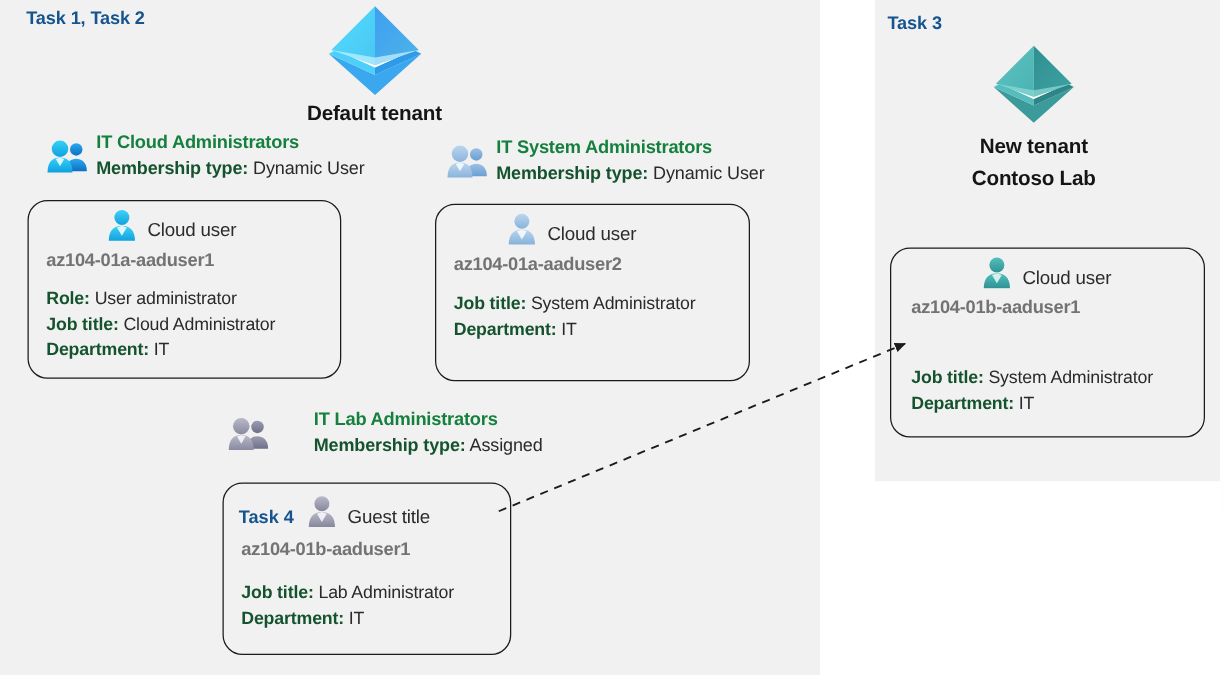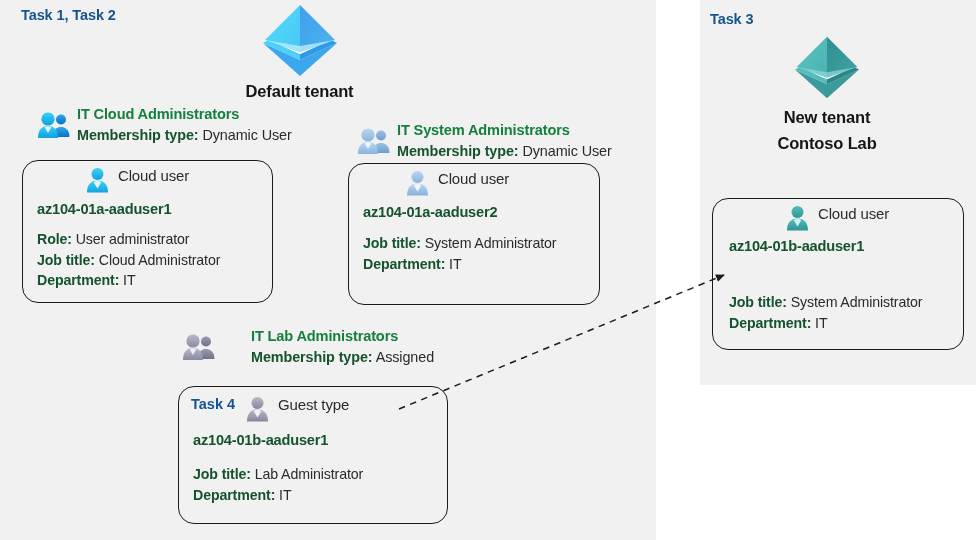--- a/index.html
+++ b/index.html
@@ -70,21 +70,21 @@
   .tenant-icon { display: block; margin: 0 auto; }
 
   
   .group {
     position: absolute;
     display: flex;
     align-items: flex-start;
     white-space: nowrap;
   }
   #group-cloud  { left: 37px;  top: 104px; }
-  #group-system { left: 357px; top: 108px; margin-top: 12px; }
+  #group-system { left: 357px; top: 108px; }
   #group-lab    { left: 182px; top: 326px; gap: 29px; }
 
   .group-icon { flex: 0 0 auto; margin-top: 7px; }
   .group-text { margin-left: 6px; }
   .group-name {
     font-weight: bold;
     font-size: 14.6px;
     color: #15803d;
     letter-spacing: -0.15px;
     line-height: 1.42;
@@ -100,46 +100,46 @@
   
   .card {
     position: absolute;
     box-sizing: border-box;
     border: 1.6px solid #1b1b1b;
     border-radius: 16px;
     background: transparent;
   }
   #card-user1 { left: 22px;  top: 160px; width: 251px; height: 143px; }
   #card-user2 { left: 348px; top: 163px; width: 252px; height: 142px; }
-  #card-guest { left: 178px; top: 386px; width: 270px; height: 138px; }
+  #card-guest { left: 178px; top: 386px; width: 231px; height: 138px; }
   #card-new   { left: 712px; top: 198px; width: 252px; height: 152px; }
 
   .card-head {
     display: flex;
-    align-items: flex-start;
+    align-items: flex-end;
     white-space: nowrap;
   }
   #card-user1 .card-head { padding: 6px 0 0 62px; }
   #card-user2 .card-head { padding: 6px 0 0 56px; }
   #card-guest .card-head { padding: 9px 0 0 12px; }
   #card-new   .card-head { padding: 6px 0 0 72px; }
 
   .card-head .task-inline { margin-right: 10px; }
   .user-icon { flex: 0 0 auto; }
   .card-head-label {
     margin-left: 8px;
     font-size: 15px;
     color: #2b2b2b;
     letter-spacing: -0.15px;
   }
 
   .card-username {
     font-weight: bold;
     font-size: 14.6px;
-    color: #14532d;
+    color: #737373;
     letter-spacing: -0.2px;
     white-space: nowrap;
   }
   #card-user1 .card-username { padding: 8px 0 0 14px; }
   #card-user2 .card-username { padding: 8px 0 0 14px; }
   #card-guest .card-username { padding: 10px 0 0 14px; }
   #card-new   .card-username { padding: 7px 0 0 16px; }
 
   .card-props {
     font-size: 14.2px;
@@ -355,21 +355,21 @@
         <defs>
           <linearGradient id="u3g" x1="0" y1="0" x2="0" y2="1">
             <stop offset="0" stop-color="#b9b9c8"></stop>
               <stop offset="1" stop-color="#87879d"></stop>
           </linearGradient>
         </defs>
         <circle cx="12.5" cy="7" r="6" fill="url(#u3g)"></circle>
         <path d="M2 25.5 C2 16.5 7 13.5 12.5 13.5 C18 13.5 23 16.5 23 25.5 Z" fill="url(#u3g)"></path>
         <path d="M12.5 13.5 L8.6 15 L12.5 21.5 L16.4 15 Z" fill="#f3f3f7" opacity="0.95"></path>
       </svg>
-      <span class="card-head-label">Guest type</span>
+      <span class="card-head-label">Guest title</span>
     </div>
     <div class="card-username">az104-01b-aaduser1</div>
     <div class="card-props">
       <div><b>Job title:</b> <span>Lab Administrator</span></div>
       <div><b>Department:</b> <span>IT</span></div>
     </div>
   </div>
 
   <div class="card" id="card-new">
     <div class="card-head">

